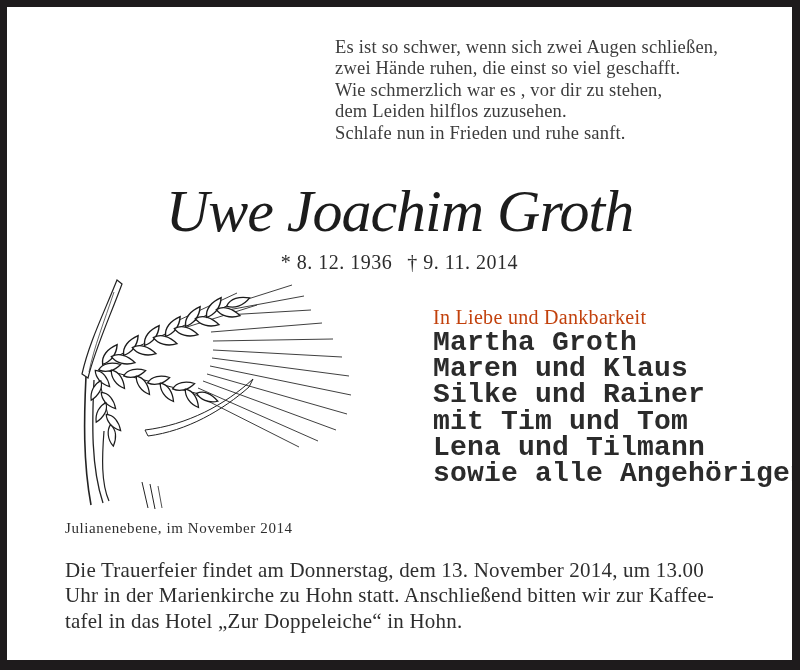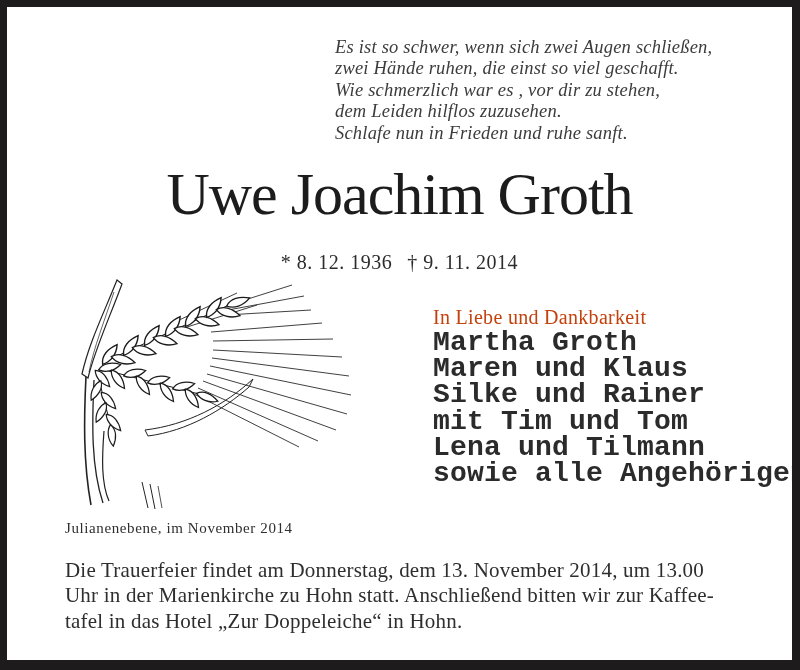--- a/index.html
+++ b/index.html
@@ -10,31 +10,30 @@
     background:#ffffff;
     border-style:solid;
     border-color:#1e1b1c;
     border-width:7px 8px 10px 7px;
     font-family:"Liberation Serif", serif;
     color:#2e2e2e;
     overflow:hidden;
   }
   .poem{
     position:absolute;left:328px;top:30px;
-    font-style:italic;
     font-size:18.5px;line-height:21.4px;
     letter-spacing:.2px;
     color:#3c3c3c;
     white-space:nowrap;
   }
   .name{
     position:absolute;left:0;right:0;top:157px;
-    margin:0;
+    margin:17px;
     text-align:center;
-    font-weight:normal;
+    font-style:italic;font-weight:normal;
     font-size:60px;line-height:1;
     letter-spacing:-1px;
     color:#1c1c1c;
   }
   .dates{
     position:absolute;left:0;right:0;top:242px;
     display:flex;justify-content:center;gap:15px;
     font-size:20px;line-height:26px;
     letter-spacing:.5px;
     color:#2c2c2c;

